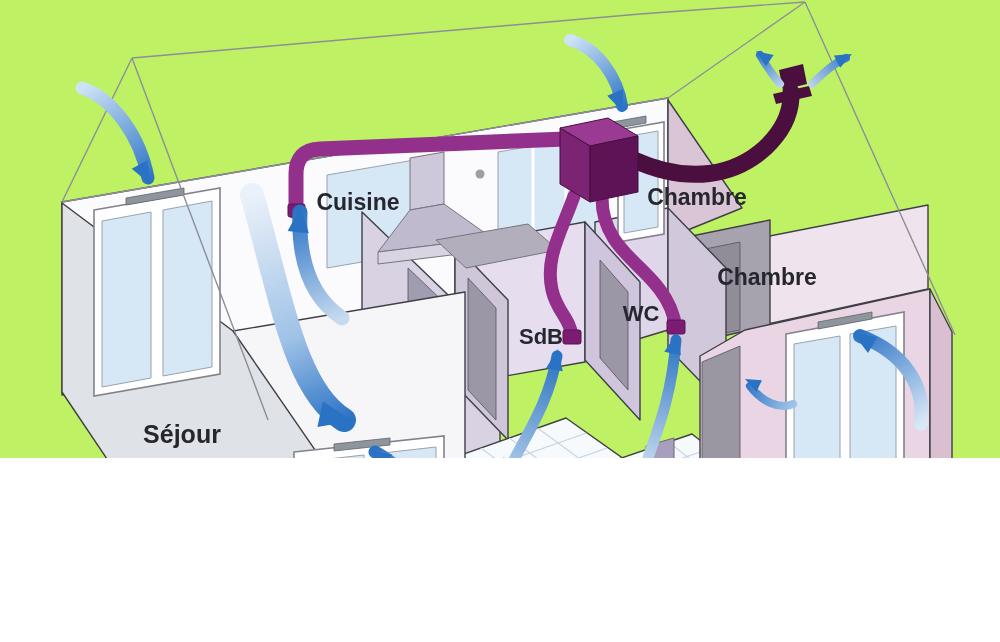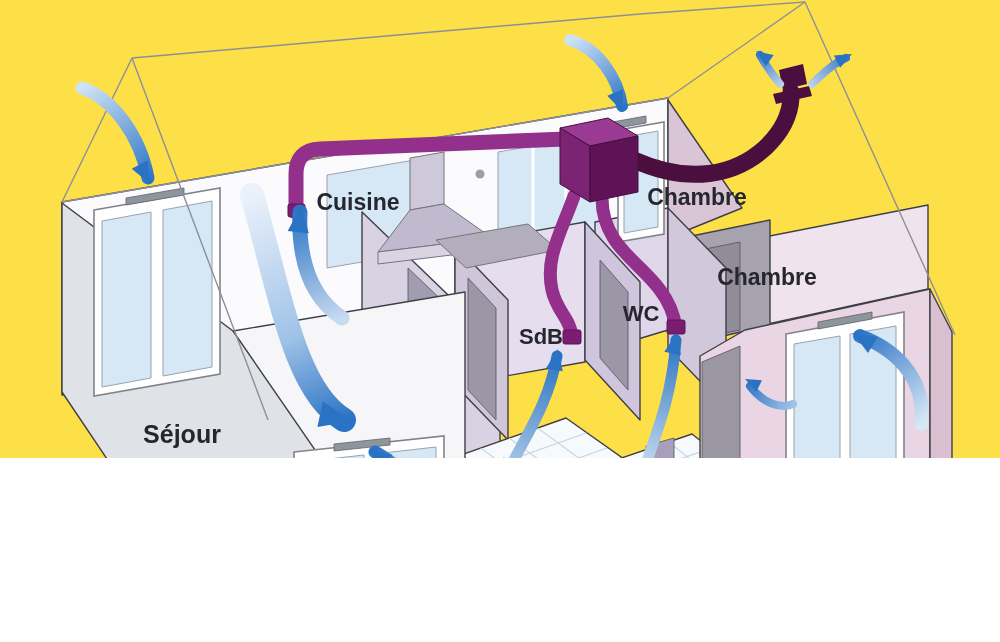--- a/index.html
+++ b/index.html
@@ -1,16 +1,16 @@
 <!DOCTYPE html>
 <html lang="fr" style="--fresh-air-blue: #2A72C4; --fresh-air-light: #CFE3F7; --extract-duct-purple: #93308C; --duct-stub: #7A1D72; --exhaust-duct-dark: #4A0F3E; --junction-box-purple: #7C2373; --label-text: #26262E; --window-glass: #D6E7F6; --wall-lavender: #D9D2E3; --wall-pink: #E9D5E3;"><head>
 <meta charset="utf-8">
 <style>
   html,body{margin:0;padding:0;background:#ffffff;}
-  .stage{position:relative;width:1000px;height:458px;background:#fde047;overflow:hidden;
+  .stage{position:relative;width:1000px;height:458px;background:#bef264;overflow:hidden;
          font-family:"Liberation Sans",sans-serif;}
   svg{display:block}
   .outline{fill:none;stroke:#8e8e99;stroke-width:1.4;}
   .wall{stroke:#3f3f47;stroke-width:1.4;stroke-linejoin:round;}
   .duct{fill:none;stroke:var(--extract-duct-purple,#93308C);stroke-linecap:round;stroke-linejoin:round;}
   .duct-exhaust{fill:none;stroke:var(--exhaust-duct-dark,#4A0F3E);stroke-linecap:round;stroke-linejoin:round;}
   .stub{fill:var(--duct-stub,#7A1D72);stroke:#5d1356;stroke-width:1;}
   .arrow{fill:none;stroke-linecap:round;}
   .head{fill:var(--fresh-air-blue,#2A72C4);}
   .tile{stroke:#c6d5e4;stroke-width:1.2;}

